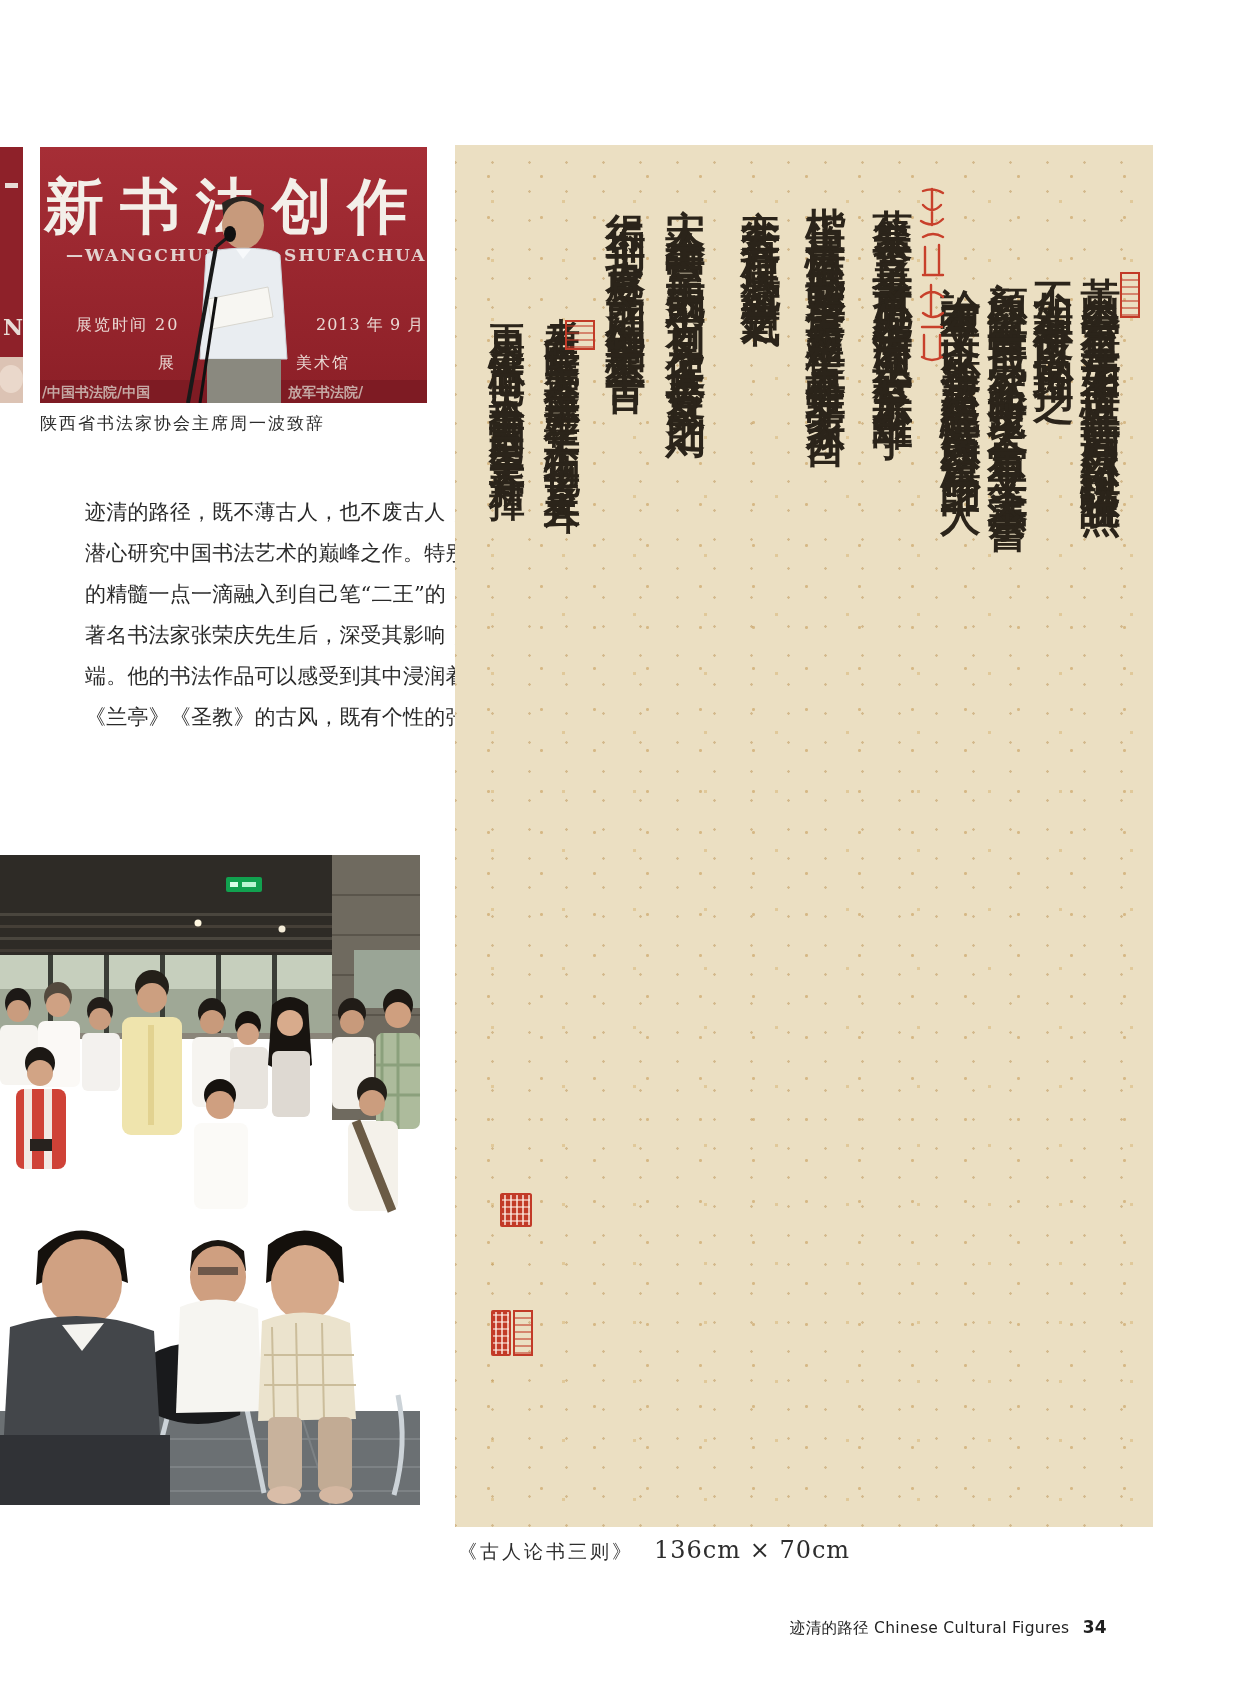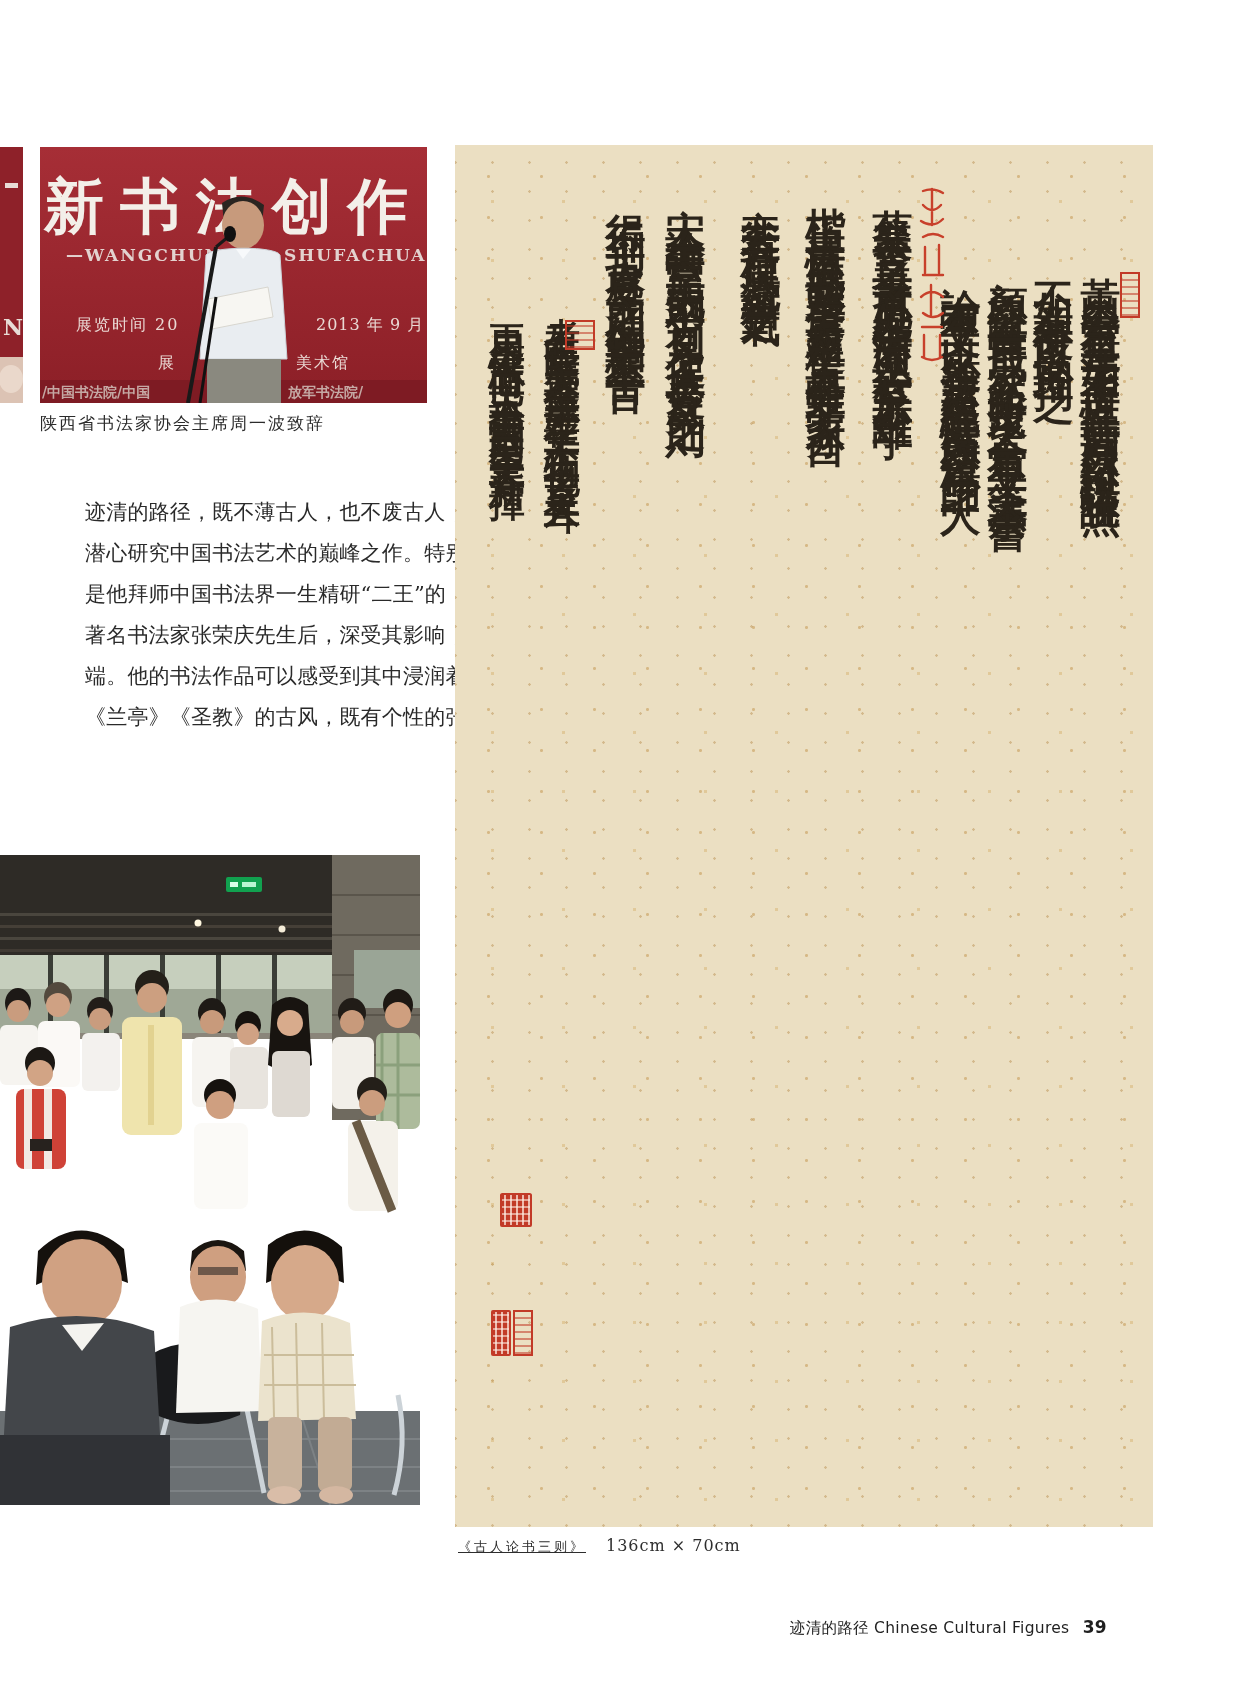--- a/index.html
+++ b/index.html
@@ -30,22 +30,22 @@
   .cal-col.small{font-size:36px;letter-spacing:8px;}
   .seal{position:absolute;box-sizing:border-box;}
   .seal.outline{border:2px solid #c23a27;
         background:repeating-linear-gradient(0deg, rgba(194,58,39,.55) 0 2px, transparent 2px 7px);}
   .seal.solid{background:#c23a27;border-radius:2px;
         box-shadow:inset 0 0 0 2px #c23a27;
         background-image:repeating-linear-gradient(90deg, transparent 0 4px, rgba(255,240,230,.7) 4px 6px),
                          repeating-linear-gradient(0deg, transparent 0 5px, rgba(255,240,230,.55) 5px 7px);}
   .seal.glyphs{color:#c8402b;}
   .art-caption{position:absolute;left:458px;top:1536px;color:#2d2d2d;}
-  .art-caption .t{font-size:13px;letter-spacing:3px;text-decoration:underline;}
-  .art-caption .s{font-size:16px;margin-left:20px;letter-spacing:1px;font-family:"DejaVu Serif",serif;}
+  .art-caption .t{font-size:19px;letter-spacing:3px;}
+  .art-caption .s{font-size:24px;margin-left:20px;letter-spacing:1px;font-family:"DejaVu Serif",serif;}
   
   .footer{position:absolute;top:1617px;right:133px;font-family:"DejaVu Sans", sans-serif;
         font-size:15.5px;color:#1f1f1f;letter-spacing:0.3px;}
   .footer .num{font-weight:bold;font-size:17px;margin-left:8px;}
 </style>
 </head>
 <body>
 
 <div class="page">
 
@@ -90,21 +90,21 @@
       <line x1="176" y1="100" x2="188" y2="90" stroke="#191919" stroke-width="3"></line>
       <ellipse cx="190" cy="87" rx="6" ry="8" fill="#101010"></ellipse>
     </g>
   </svg>
 
   <div class="photo-caption">陕西省书法家协会主席周一波致辞</div>
 
   <div class="article">
     <div class="line">迹清的路径，既不薄古人，也不废古人，</div>
     <div class="line">潜心研究中国书法艺术的巅峰之作。特别</div>
-    <div class="line">是他拜师中国书法界一生精研“二王”的</div>
+    <div class="line">的精髓一点一滴融入到自己笔“二王”的</div>
     <div class="line">著名书法家张荣庆先生后，深受其影响，</div>
     <div class="line">端。他的书法作品可以感受到其中浸润着</div>
     <div class="line">《兰亭》《圣教》的古风，既有个性的张</div>
   </div>
 
   <svg class="crowd-photo" viewBox="0 0 420 650">
     <rect x="0" y="0" width="420" height="100" fill="#2e2b26"></rect>
     <g>
       <rect x="0" y="58" width="420" height="3" fill="#4a463e"></rect>
       <rect x="0" y="70" width="420" height="3" fill="#453f37"></rect>
@@ -286,16 +286,16 @@
     <div class="seal outline" style="left:58px;top:1165px;width:20px;height:46px;"></div>
   </div>
 
   <div class="art-caption">
     <span class="t">《古人论书三则》</span><span class="s">136cm × 70cm</span>
   </div>
 
   <div class="footer">
     <span>迹清的路径</span>
     <span>Chinese Cultural Figures</span>
-    <span class="num">39</span>
+    <span class="num">34</span>
   </div>
 
 </div>
 
 </body></html>

